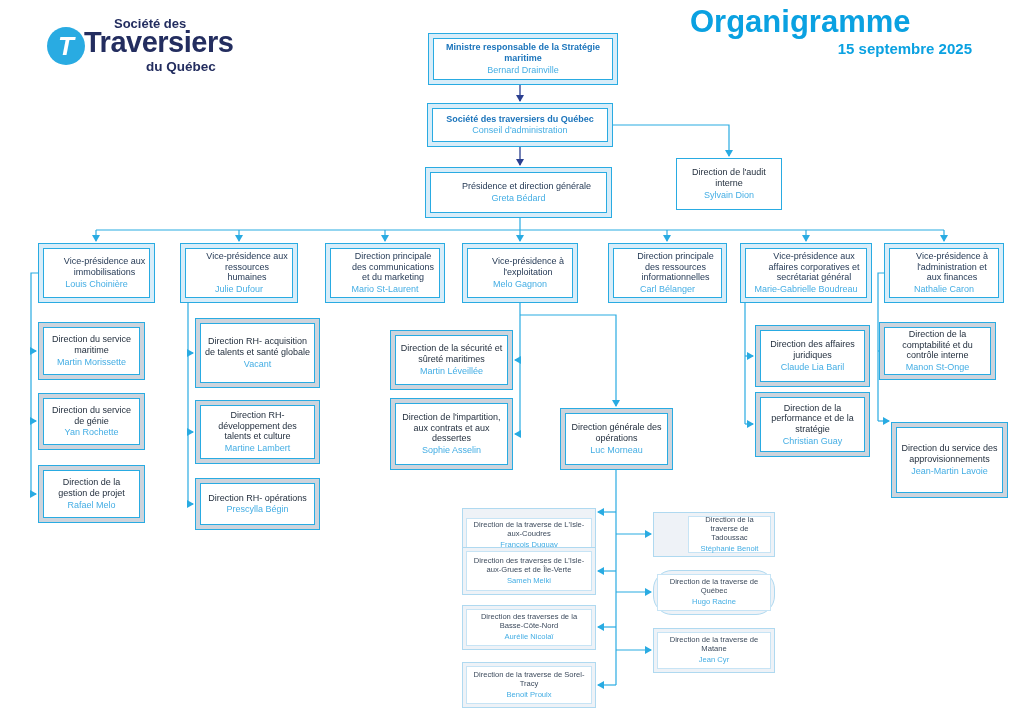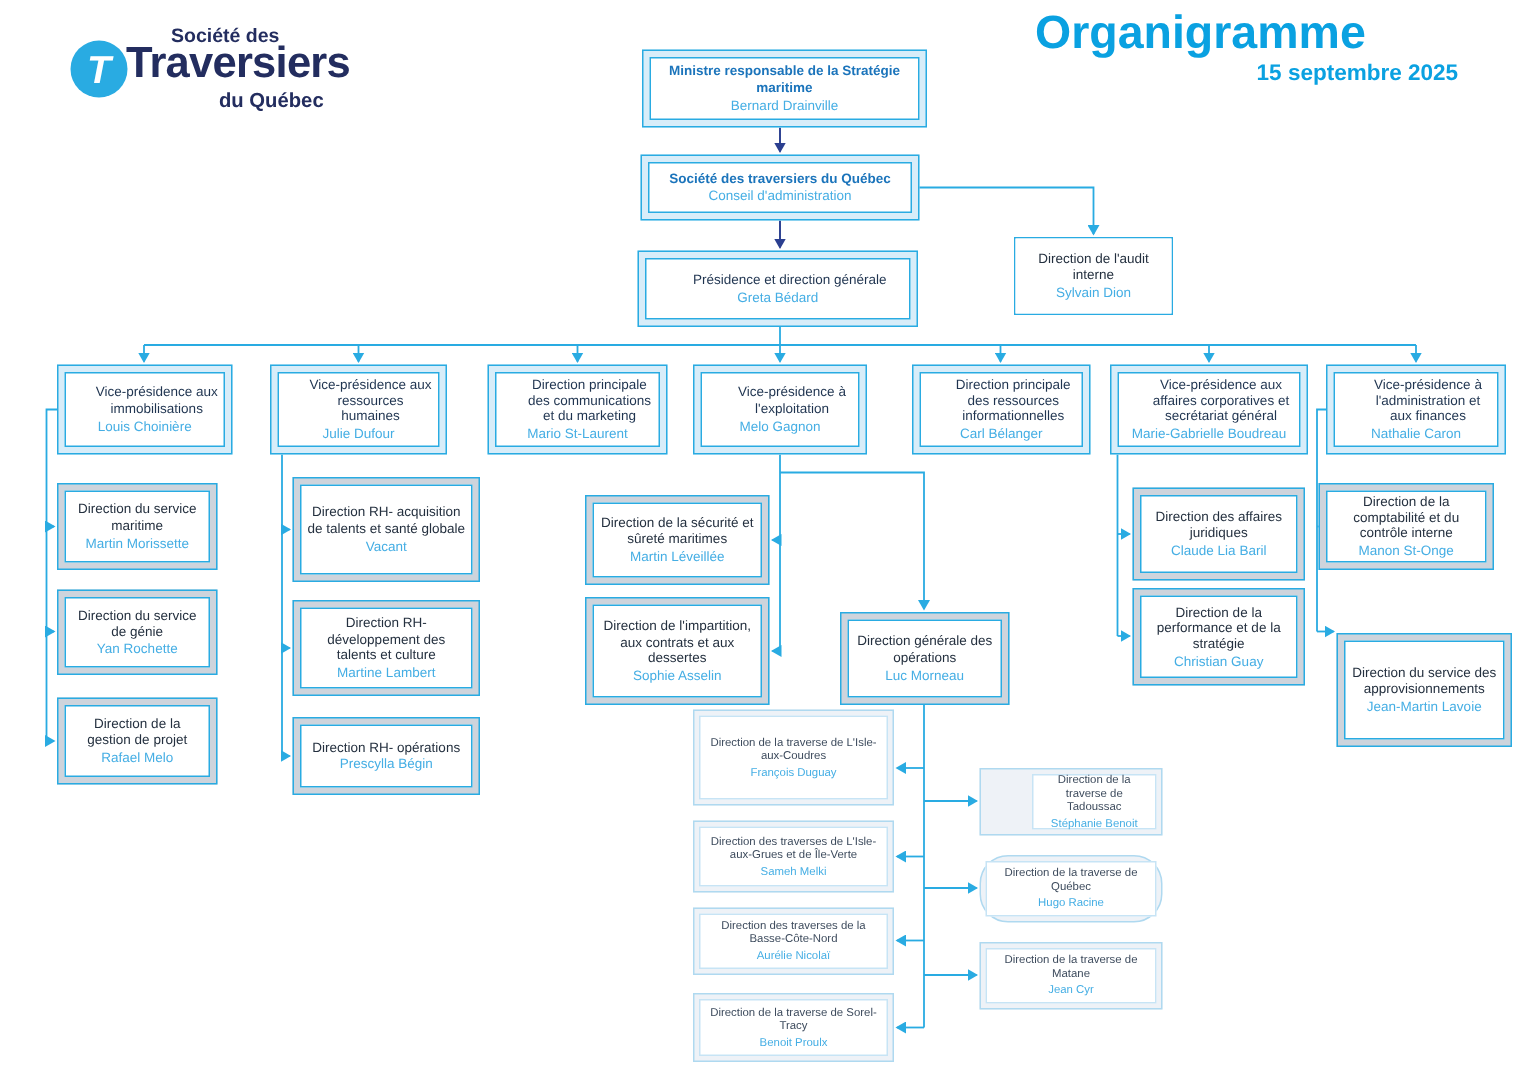--- a/index.html
+++ b/index.html
@@ -248,21 +248,21 @@
           <div class="title">Direction de la comptabilité et du contrôle interne</div>
           <div class="pname">Manon St-Onge</div>
         </div>
       </div>
       <div class="node child" style="left: 891px; top: 390px; width: 117px; height: 76px; margin-top: 32px;">
         <div class="inner">
           <div class="title">Direction du service des approvisionnements</div>
           <div class="pname">Jean-Martin Lavoie</div>
         </div>
       </div>
-      <div class="node traverse" style="left: 462px; top: 473px; width: 134px; height: 64px;">
+      <div class="node traverse" style="left: 462px; top: 508px; width: 134px; height: 48px; align-items: flex-end;">
         <div class="inner">
           <div class="title">Direction de la traverse de L'Isle-aux-Coudres</div>
           <div class="pname">François Duguay</div>
         </div>
       </div>
       <div class="node traverse" style="left: 462px; top: 547px; width: 134px; height: 48px;">
         <div class="inner">
           <div class="title">Direction des traverses de L'Isle-aux-Grues et de Île-Verte</div>
           <div class="pname">Sameh Melki</div>
         </div>

